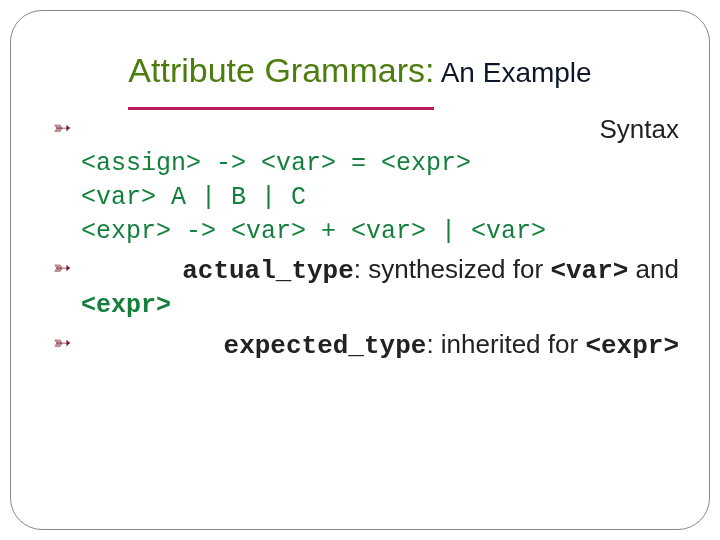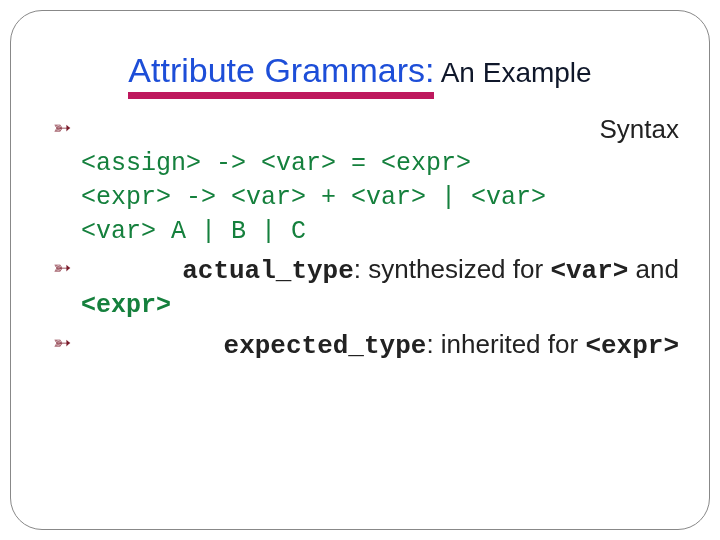--- a/index.html
+++ b/index.html
@@ -21,24 +21,24 @@
     border-radius: 32px;
     padding: 40px 30px 30px 30px;
   }
   .title-wrap {
     text-align: center;
     margin-bottom: 22px;
   }
   .title-main {
     font-size: 34px;
     font-weight: 400;
-    color: #1d4ed8;
-    border-bottom: 7px solid #be185d;
+    color: #4d7c0f;
+    border-bottom: 3px solid #be185d;
     display: inline;
-    padding-bottom: 3px;
+    padding-bottom: 18px;
   }
   .title-sub {
     font-size: 28px;
     font-weight: 400;
     color: #0f172a;
   }
   .content {
     padding-left: 12px;
     font-size: 26px;
     line-height: 1.35;
@@ -83,22 +83,22 @@
 
   <div class="content">
 
     <div class="bullet-row">
       <span class="bullet-icon">➳</span>
       <span class="bullet-text">Syntax</span>
     </div>
 
     <div class="indent-block">
       <div>&lt;assign&gt; -&gt; &lt;var&gt; = &lt;expr&gt;</div>
+      <div>&lt;var&gt; A | B | C</div>
       <div>&lt;expr&gt; -&gt; &lt;var&gt; + &lt;var&gt; | &lt;var&gt;</div>
-      <div>&lt;var&gt; A | B | C</div>
     </div>
 
     <div class="bullet-row">
       <span class="bullet-icon">➳</span>
       <span class="bullet-text">
         <span class="mono">actual_type</span><span>: </span><span>synthesized for </span><span class="mono">&lt;var&gt;</span><span> and </span>
       </span>
     </div>
     <div class="indent-block">
       <span class="mono">&lt;expr&gt;</span>

